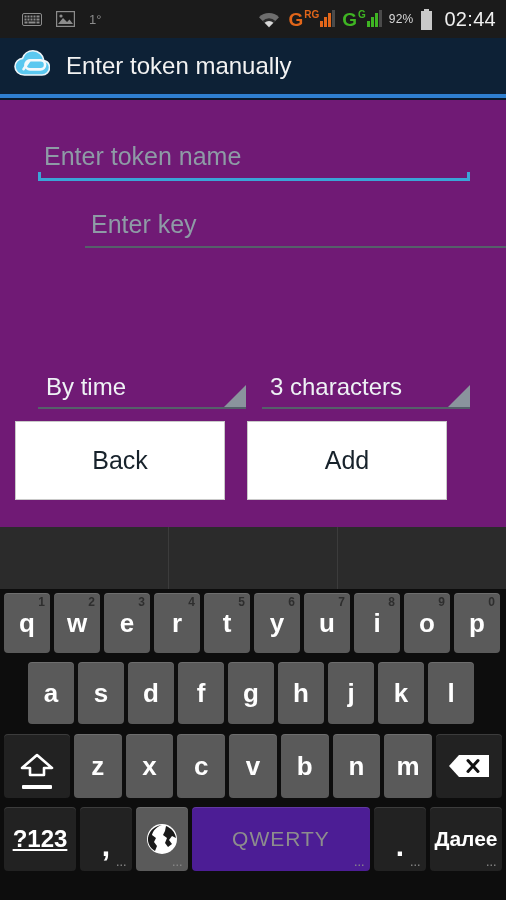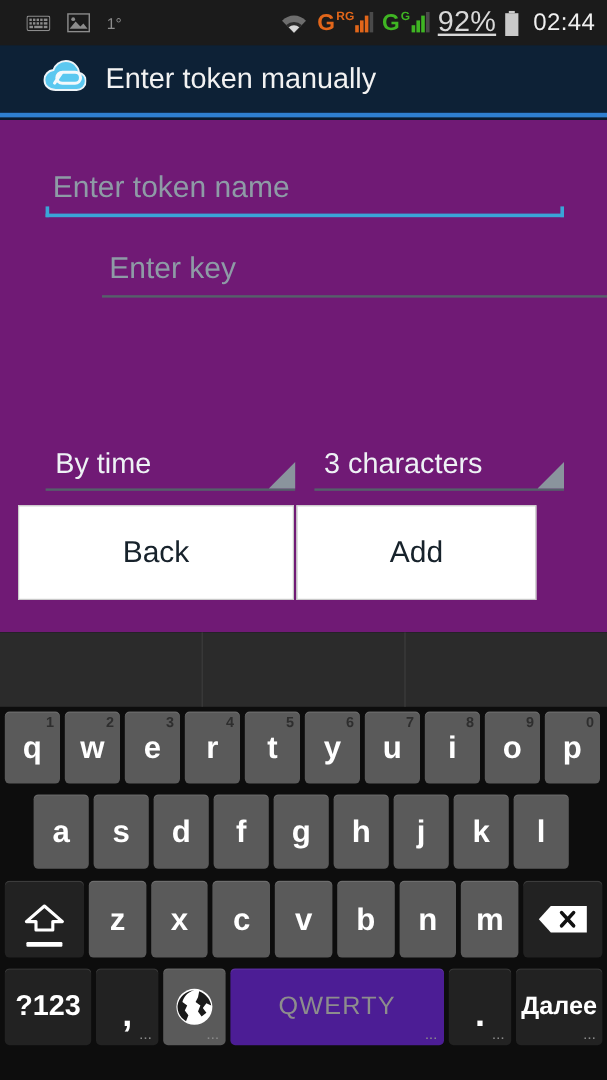--- a/index.html
+++ b/index.html
@@ -13,32 +13,32 @@
 
   
   .statusbar {
     position:absolute; top:0; left:0; width:506px; height:38px;
     background:#1b1b1b; display:flex; align-items:center; padding:0 10px;
   }
   .sb-left { display:flex; align-items:center; gap:14px; margin-left:12px; }
   .sb-right { display:flex; align-items:center; gap:7px; margin-left:auto; }
   .sb-icon { display:flex; align-items:center; }
   .sb-temp { color:#8c8c8c; font-size:13px; }
-  .sb-pct { color:#d8d8d8; font-size:24px; letter-spacing:0.2px;text-decoration:underline; }
+  .sb-pct { color:#d8d8d8; font-size:12px; letter-spacing:0.2px; }
   .sb-time { color:#f0f0f0; font-size:20px; letter-spacing:0.3px; margin-left:4px; }
   .simgrp { display:flex; align-items:flex-start; }
   .sim-g { font-size:19px; font-weight:bold; line-height:19px; }
   .sim-sup { font-size:10px; font-weight:bold; line-height:10px; margin-left:1px; }
   .bars { display:flex; align-items:flex-end; gap:1px; height:17px; margin-left:1px; }
   .bars i { width:3px; display:block; }
 
   
   .header {
     position:absolute; top:38px; left:0; width:506px; height:56px;
-    background:#0d2136; display:flex; align-items:center; padding-left:36px;
+    background:#0d2136; display:flex; align-items:center; padding-left:14px;
   }
   .app-title { color:#f2f2f2; font-size:24px; margin-left:16px; font-weight:400; }
   .header-rule { position:absolute; top:94px; left:0; width:506px; height:4px; background:#2f7fd0; }
   .header-rule-dark { position:absolute; top:98px; left:0; width:506px; height:2px; background:#0a1a2b; }
 
   
   .content { position:absolute; top:100px; left:0; width:506px; height:427px; background:#701a75; }
   .field { position:absolute; left:38px; width:432px; }
   .field .txt {
     font-size:25px; color:#8e9ba6; padding:4px 2px 6px 6px; height:42px;
@@ -202,21 +202,21 @@
       </div>
     </div>
 
     <div class="spinner" style="left:262px; width:208px;">
       <div class="label">3 characters</div>
       <div class="spin-line">
         <span class="spin-tri"></span>
       </div>
     </div>
 
-    <div class="btn" style="left:15px; top:321px; width:230px; height:79px;">Back</div>
+    <div class="btn" style="left:15px; top:321px; width:210px; height:79px;">Back</div>
     <div class="btn" style="left:247px; top:321px; width:200px; height:79px;">Add</div>
   </div>
 
   <div class="keyboard">
 
     <div class="suggestions">
       <div class="sugg"></div>
       <div class="sugg"></div>
       <div class="sugg"></div>
     </div>
@@ -326,21 +326,21 @@
         </div>
       <div class="key dark" style="width:66px; height:64px; margin:0 2px;">
         <svg width="44" height="26" viewBox="0 0 44 26">
           <path d="M12 2 L42 2 L42 24 L12 24 L2 13 Z" fill="#ffffff"></path>
           <path d="M21 7.5 L31 18.5 M31 7.5 L21 18.5" stroke="#111111" stroke-width="3" stroke-linecap="round"></path>
         </svg>
       </div>
     </div>
 
     <div class="krow" style="height:72px; padding:0 2px;">
-      <div class="key dark" style="width:72px; height:64px; margin:0 2px; font-size:24px;">?123</div>
+      <div class="key dark" style="width:72px; height:64px; margin:0 2px; font-size:24px;text-decoration:underline;">?123</div>
 
       <div class="key dark" style="width:52px; height:64px; margin:0 2px; font-size:30px; align-items:flex-end; padding-bottom:8px;">
         <span>,</span>
         <span class="dots">...</span>
       </div>
 
       <div class="key" style="width:52px; height:64px; margin:0 2px;">
         <svg width="34" height="34" viewBox="0 0 34 34">
           <circle cx="17" cy="17" r="15" fill="#ffffff"></circle>
           <g fill="#1a1a1a">

